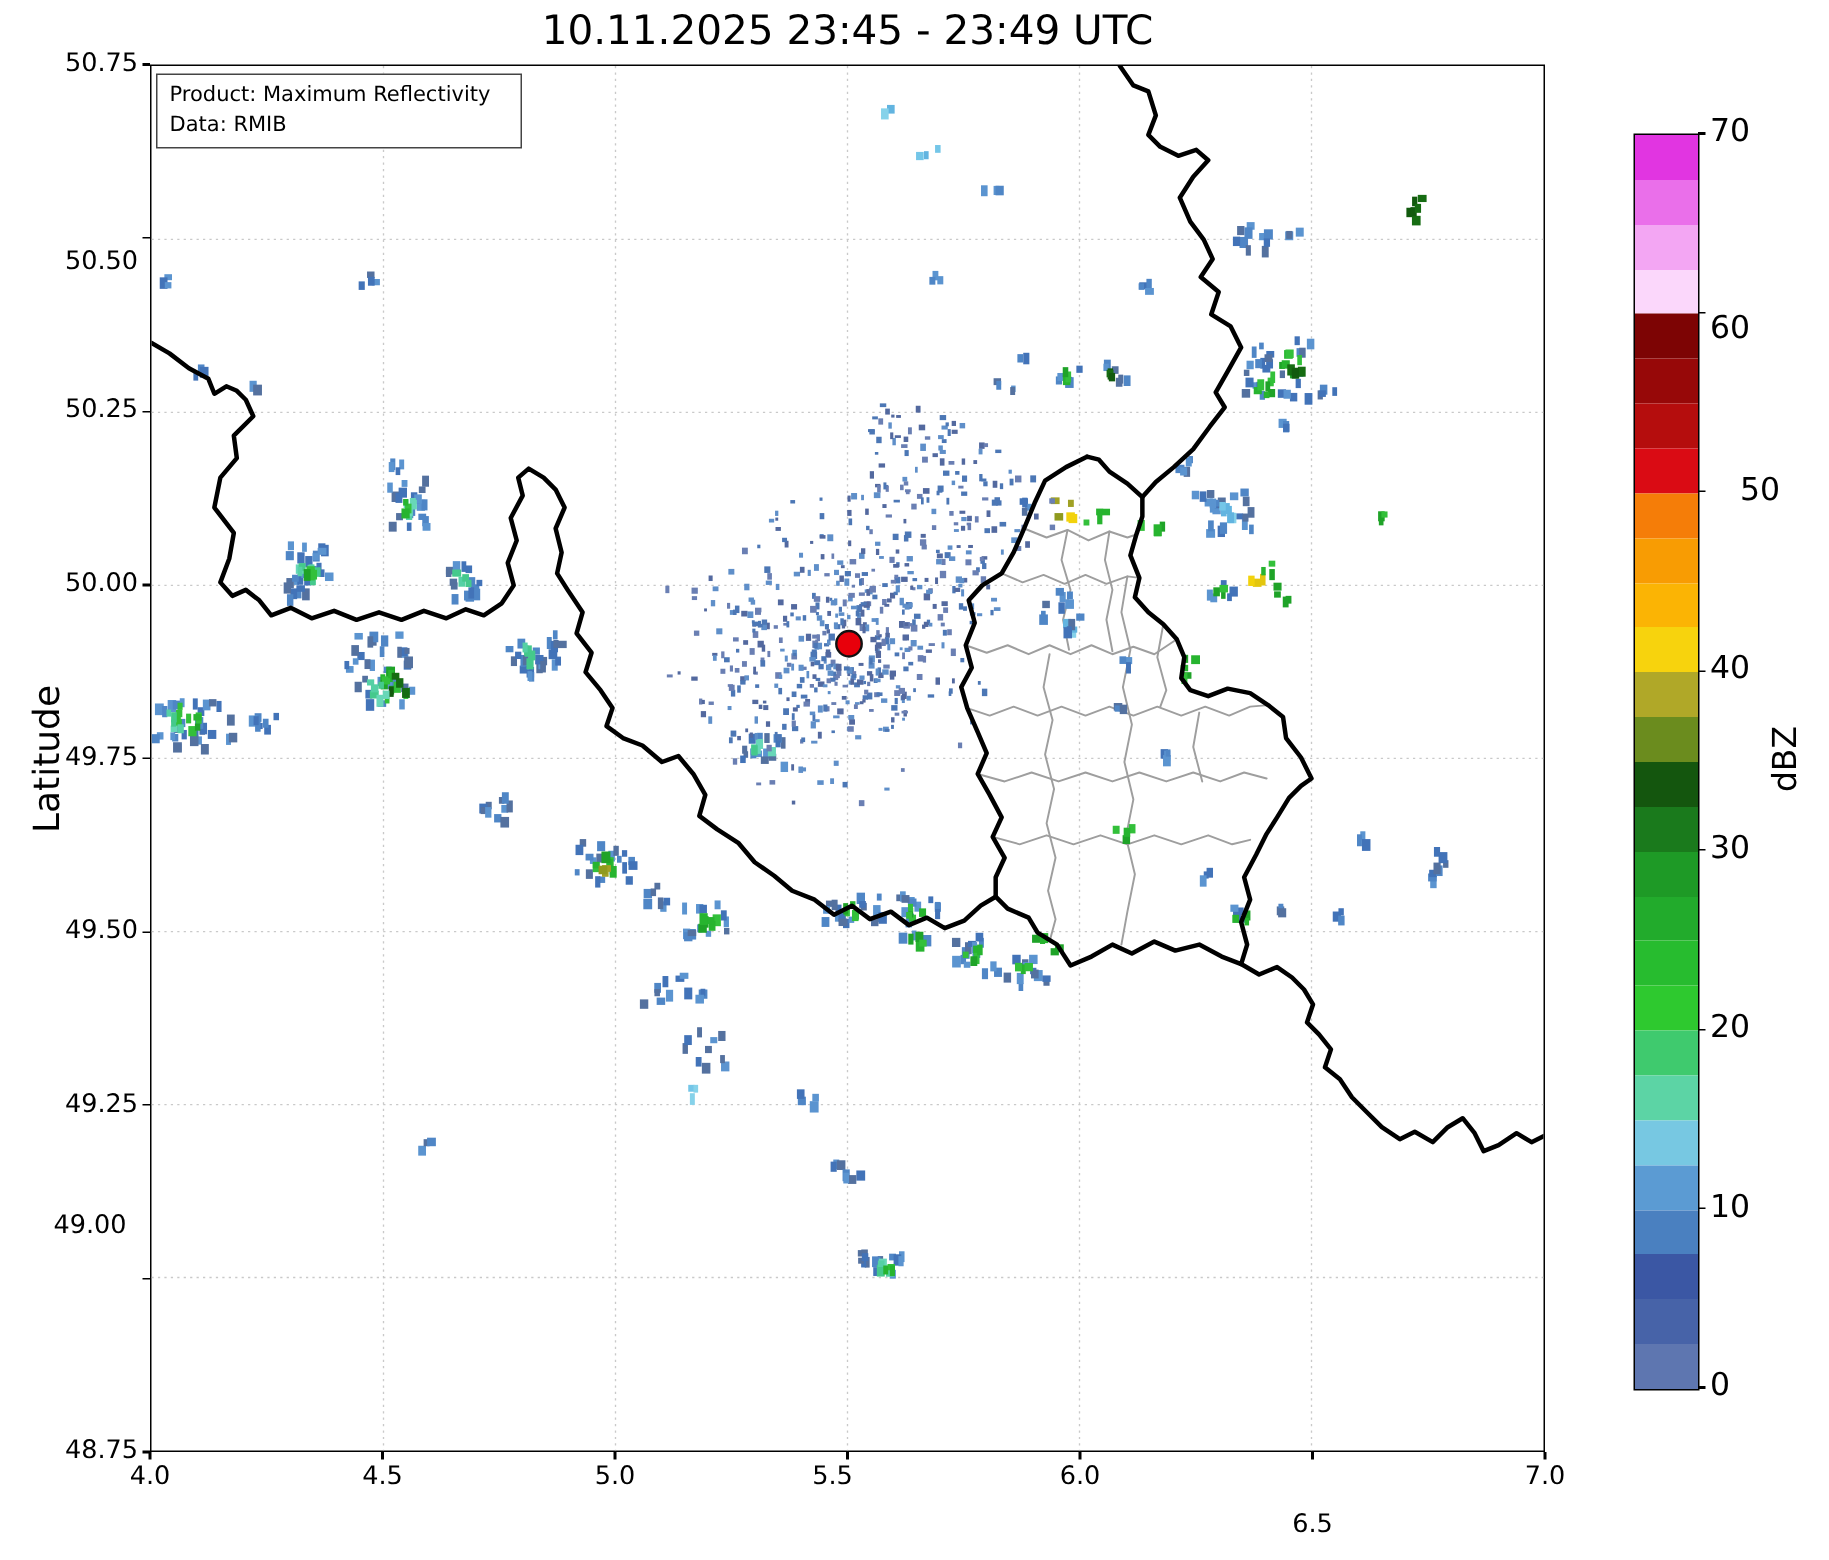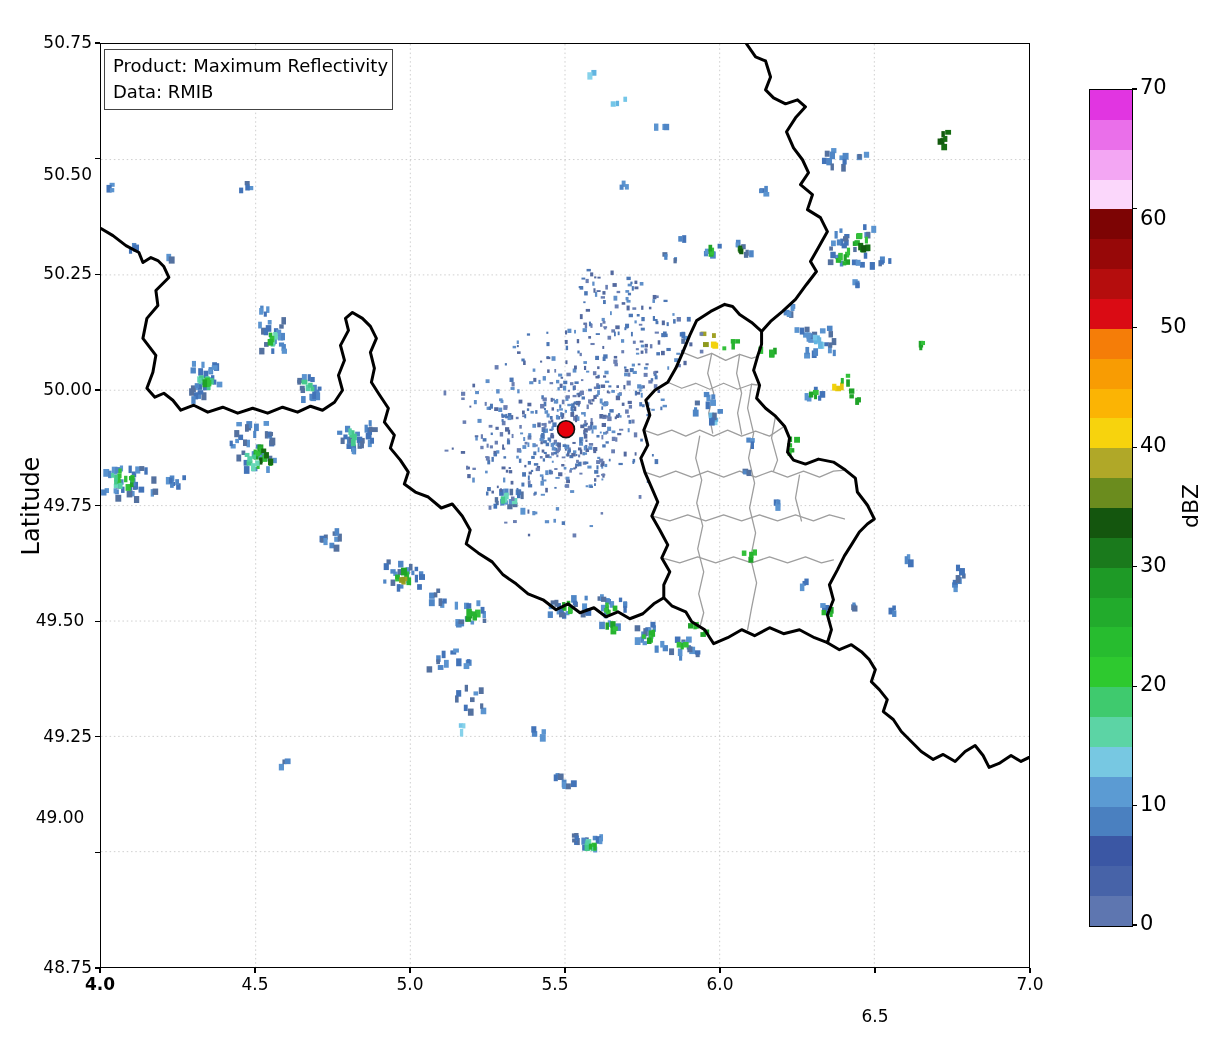--- a/index.html
+++ b/index.html
@@ -4,38 +4,39 @@
 <style>
   html,body{margin:0;padding:0;background:#fff;}
   #fig{position:relative;width:1219px;height:1040px;background:#fff;
        font-family:"DejaVu Sans","Liberation Sans",sans-serif;color:#000;overflow:hidden;}
   #title{position:absolute;left:100px;top:5px;width:930px;text-align:center;
          font-size:27px;line-height:1.2;}
   #plot{position:absolute;left:100px;top:43px;width:930px;height:925px;
         border:1.4px solid #000;box-sizing:border-box;background:#fff;}
   #plot svg{display:block;width:100%;height:100%;}
   #annot{position:absolute;left:104px;top:49px;background:#fff;border:1px solid #444;
-         padding:3px 4px 4px 8px;font-size:18px;line-height:1.45;z-index:5;}
+         padding:3px 20px 4px 8px;font-size:14px;line-height:1.45;z-index:5;}
   .xticklab{position:absolute;width:60px;text-align:center;font-size:17px;top:974px;}
   .yticklab{position:absolute;width:64px;text-align:right;font-size:17px;left:28px;}
   .tickmark{position:absolute;background:#000;}
   #xlabel{position:absolute;left:100px;top:999px;width:930px;text-align:center;font-size:24px;}
   #ylabel{position:absolute;left:-44px;top:492px;width:150px;height:28px;text-align:center;
           font-size:24px;transform:rotate(-90deg);}
   #cbar{position:absolute;left:1089px;top:89px;width:42px;height:836px;
         border:1.4px solid #000;box-sizing:content-box;display:flex;flex-direction:column;}
   #cbar div{flex:1 1 auto;}
   .cbticklab{position:absolute;left:1140px;width:60px;font-size:21px;}
   #cblabel{position:absolute;left:1152px;top:492px;width:80px;height:28px;text-align:center;
            font-size:22px;transform:rotate(-90deg);}
 </style>
 </head>
 <body>
 
 <div id="fig">
+  <div id="title">10.11.2025 23:45 - 23:49 UTC</div>
 
   <div id="plot">
     <svg id="mapsvg" viewBox="0 0 930 925" preserveAspectRatio="none">
         <line x1="155" y1="0" x2="155" y2="925" stroke="#c9c9c9" stroke-width="0.9" stroke-dasharray="1.5 2.8"></line>
         <line x1="310" y1="0" x2="310" y2="925" stroke="#c9c9c9" stroke-width="0.9" stroke-dasharray="1.5 2.8"></line>
         <line x1="465" y1="0" x2="465" y2="925" stroke="#c9c9c9" stroke-width="0.9" stroke-dasharray="1.5 2.8"></line>
         <line x1="620" y1="0" x2="620" y2="925" stroke="#c9c9c9" stroke-width="0.9" stroke-dasharray="1.5 2.8"></line>
         <line x1="775" y1="0" x2="775" y2="925" stroke="#c9c9c9" stroke-width="0.9" stroke-dasharray="1.5 2.8"></line>
         <line x1="0" y1="115.8" x2="930" y2="115.8" stroke="#c9c9c9" stroke-width="0.9" stroke-dasharray="1.5 2.8"></line>
         <line x1="0" y1="231.4" x2="930" y2="231.4" stroke="#c9c9c9" stroke-width="0.9" stroke-dasharray="1.5 2.8"></line>
@@ -1433,21 +1434,21 @@
       <div style="background: rgb(92, 212, 165);"></div>
       <div style="background: rgb(119, 200, 226);"></div>
       <div style="background: rgb(91, 155, 211);"></div>
       <div style="background: rgb(74, 128, 192);"></div>
       <div style="background: rgb(59, 87, 164);"></div>
       <div style="background: rgb(71, 99, 168);"></div>
       <div style="background: rgb(94, 118, 176);"></div>
     </div>
   <div id="cblabel">dBZ</div>
 <div class="tickmark" style="left: 99.4px; top: 968px; width: 1.2px; height: 5px;"></div>
-    <div class="xticklab" style="left: 70px; font-weight: bold;">4.0</div>
+    <div class="xticklab" style="left: 70px;">4.0</div>
     <div class="tickmark" style="left: 254.4px; top: 968px; width: 1.2px; height: 5px;"></div>
     <div class="xticklab" style="left: 225px;">4.5</div>
     <div class="tickmark" style="left: 409.4px; top: 968px; width: 1.2px; height: 5px;"></div>
     <div class="xticklab" style="left: 380px;">5.0</div>
     <div class="tickmark" style="left: 564.4px; top: 968px; width: 1.2px; height: 5px;"></div>
     <div class="xticklab" style="left: 525px;">5.5</div>
     <div class="tickmark" style="left: 719.4px; top: 968px; width: 1.2px; height: 5px;"></div>
     <div class="xticklab" style="left: 690px;">6.0</div>
     <div class="tickmark" style="left: 874.4px; top: 968px; width: 1.2px; height: 5px;"></div>
     <div class="xticklab" style="left: 845px; margin-top: 32px;">6.5</div>
@@ -1457,21 +1458,21 @@
     <div class="yticklab" style="top: 32px;">50.75</div>
     <div class="tickmark" style="left: 95px; top: 158.2px; width: 5px; height: 1.2px;"></div>
     <div class="yticklab" style="top: 147.8px; margin-top: 16px;">50.50</div>
     <div class="tickmark" style="left: 95px; top: 273.8px; width: 5px; height: 1.2px;"></div>
     <div class="yticklab" style="top: 263.4px;">50.25</div>
     <div class="tickmark" style="left: 95px; top: 389.4px; width: 5px; height: 1.2px;"></div>
     <div class="yticklab" style="top: 379px;">50.00</div>
     <div class="tickmark" style="left: 95px; top: 505px; width: 5px; height: 1.2px;"></div>
     <div class="yticklab" style="top: 494.6px;">49.75</div>
     <div class="tickmark" style="left: 95px; top: 620.7px; width: 5px; height: 1.2px;"></div>
-    <div class="yticklab" style="top: 610.3px; text-align: center;">49.50</div>
+    <div class="yticklab" style="top: 610.3px;">49.50</div>
     <div class="tickmark" style="left: 95px; top: 736.3px; width: 5px; height: 1.2px;"></div>
     <div class="yticklab" style="top: 725.9px;">49.25</div>
     <div class="tickmark" style="left: 95px; top: 851.8px; width: 5px; height: 1.2px;"></div>
     <div class="yticklab" style="top: 807px; text-align: center;">49.00</div>
     <div class="tickmark" style="left: 95px; top: 967.4px; width: 5px; height: 1.2px;"></div>
     <div class="yticklab" style="top: 957px;">48.75</div>
     <div class="tickmark" style="left: 1132px; top: 924.4px; width: 5px; height: 1.2px;"></div>
     <div class="cbticklab" style="top: 911px;">0</div>
     <div class="tickmark" style="left: 1132px; top: 805px; width: 5px; height: 1.2px;"></div>
     <div class="cbticklab" style="top: 791.6px;">10</div>

